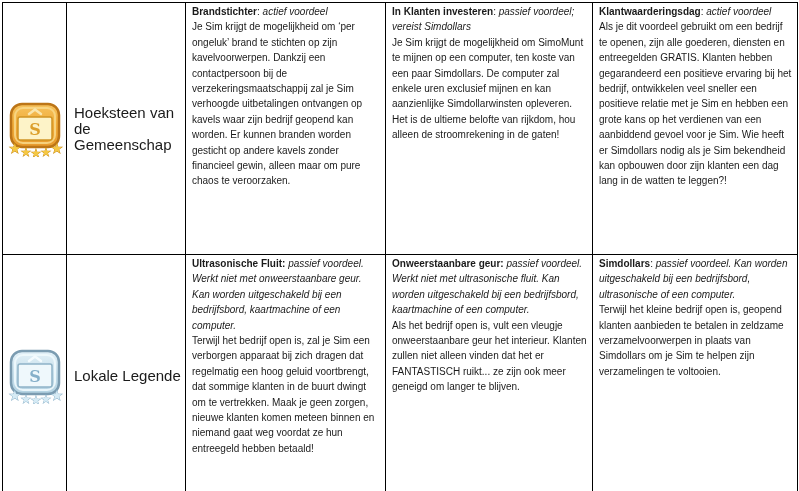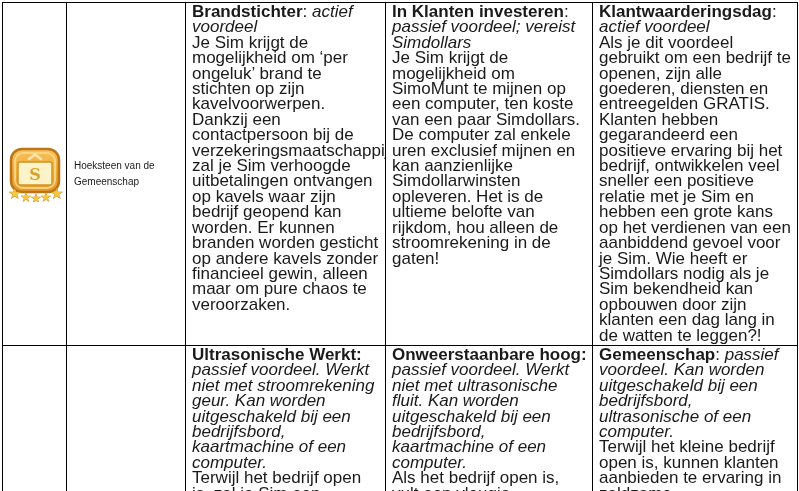--- a/index.html
+++ b/index.html
@@ -19,25 +19,25 @@
   col.c-p3{width:205px;}
   td{
     border:1px solid #000;vertical-align:top;overflow:hidden;
     background:#fff;
   }
   tr.r1 td{height:248px;}
   tr.r2 td{height:239px;}
   td.badge-cell{vertical-align:middle;text-align:center;padding:0;}
   td.name-cell{
     vertical-align:middle;padding:0 4px 0 7px;
-    font-size:10px;line-height:16px;
+    font-size:15px;line-height:16px;
   }
   td.perk-cell{
     padding:1px 5px 2px 6px;
-    font-size:17px;line-height:15.4px;margin-top:17px;
+    font-size:10px;line-height:15.4px;margin-top:17px;
   }
   .perk-title{font-weight:bold;}
   .perk-meta{font-style:italic;}
   .perk-body{margin:0;}
   svg.badge{display:block;margin:0 auto;}
 </style>
 </head>
 <body>
 
 <table class="perks">
@@ -108,26 +108,26 @@
         <text x="14" y="55" font-family="DejaVu Sans, sans-serif" font-size="11" fill="#d6ebf5" stroke="#86aec6" stroke-width="0.8" paint-order="stroke">★</text>
         <text x="24" y="56" font-family="DejaVu Sans, sans-serif" font-size="11" fill="#d6ebf5" stroke="#86aec6" stroke-width="0.8" paint-order="stroke">★</text>
         <text x="34" y="55" font-family="DejaVu Sans, sans-serif" font-size="11" fill="#d6ebf5" stroke="#86aec6" stroke-width="0.8" paint-order="stroke">★</text>
         <text x="44" y="52" font-family="DejaVu Sans, sans-serif" font-size="13" fill="#d6ebf5" stroke="#86aec6" stroke-width="0.8" paint-order="stroke">★</text>
       </svg>
     </td>
     <td class="name-cell">
       <span>Lokale Legende</span>
     </td>
     <td class="perk-cell">
-      <span class="perk-title">Ultrasonische Werkt:</span><span> </span><span class="perk-meta">passief voordeel. Werkt niet met stroomrekening geur. Kan worden uitgeschakeld bij een bedrijfsbord, kaartmachine of een computer.</span>
+      <span class="perk-title">Ultrasonische Fluit:</span><span> </span><span class="perk-meta">passief voordeel. Werkt niet met onweerstaanbare geur. Kan worden uitgeschakeld bij een bedrijfsbord, kaartmachine of een computer.</span>
       <div class="perk-body">Terwijl het bedrijf open is, zal je Sim een verborgen apparaat bij zich dragen dat regelmatig een hoog geluid voortbrengt, dat sommige klanten in de buurt dwingt om te vertrekken. Maak je geen zorgen, nieuwe klanten komen meteen binnen en niemand gaat weg voordat ze hun entreegeld hebben betaald!</div>
     </td>
     <td class="perk-cell">
-      <span class="perk-title">Onweerstaanbare hoog:</span><span> </span><span class="perk-meta">passief voordeel. Werkt niet met ultrasonische fluit. Kan worden uitgeschakeld bij een bedrijfsbord, kaartmachine of een computer.</span>
+      <span class="perk-title">Onweerstaanbare geur:</span><span> </span><span class="perk-meta">passief voordeel. Werkt niet met ultrasonische fluit. Kan worden uitgeschakeld bij een bedrijfsbord, kaartmachine of een computer.</span>
       <div class="perk-body">Als het bedrijf open is, vult een vleugje onweerstaanbare geur het interieur. Klanten zullen niet alleen vinden dat het er FANTASTISCH ruikt... ze zijn ook meer geneigd om langer te blijven.</div>
     </td>
     <td class="perk-cell">
-      <span class="perk-title">Gemeenschap</span><span>: </span><span class="perk-meta">passief voordeel. Kan worden uitgeschakeld bij een bedrijfsbord, ultrasonische of een computer.</span>
-      <div class="perk-body">Terwijl het kleine bedrijf open is, kunnen klanten aanbieden te ervaring in zeldzame verzamelvoorwerpen in plaats van Simdollars om je Sim te helpen zijn verzamelingen te voltooien.</div>
+      <span class="perk-title">Simdollars</span><span>: </span><span class="perk-meta">passief voordeel. Kan worden uitgeschakeld bij een bedrijfsbord, ultrasonische of een computer.</span>
+      <div class="perk-body">Terwijl het kleine bedrijf open is, geopend klanten aanbieden te betalen in zeldzame verzamelvoorwerpen in plaats van Simdollars om je Sim te helpen zijn verzamelingen te voltooien.</div>
     </td>
   </tr>
 </tbody>
   </table>
 
 </body></html>

